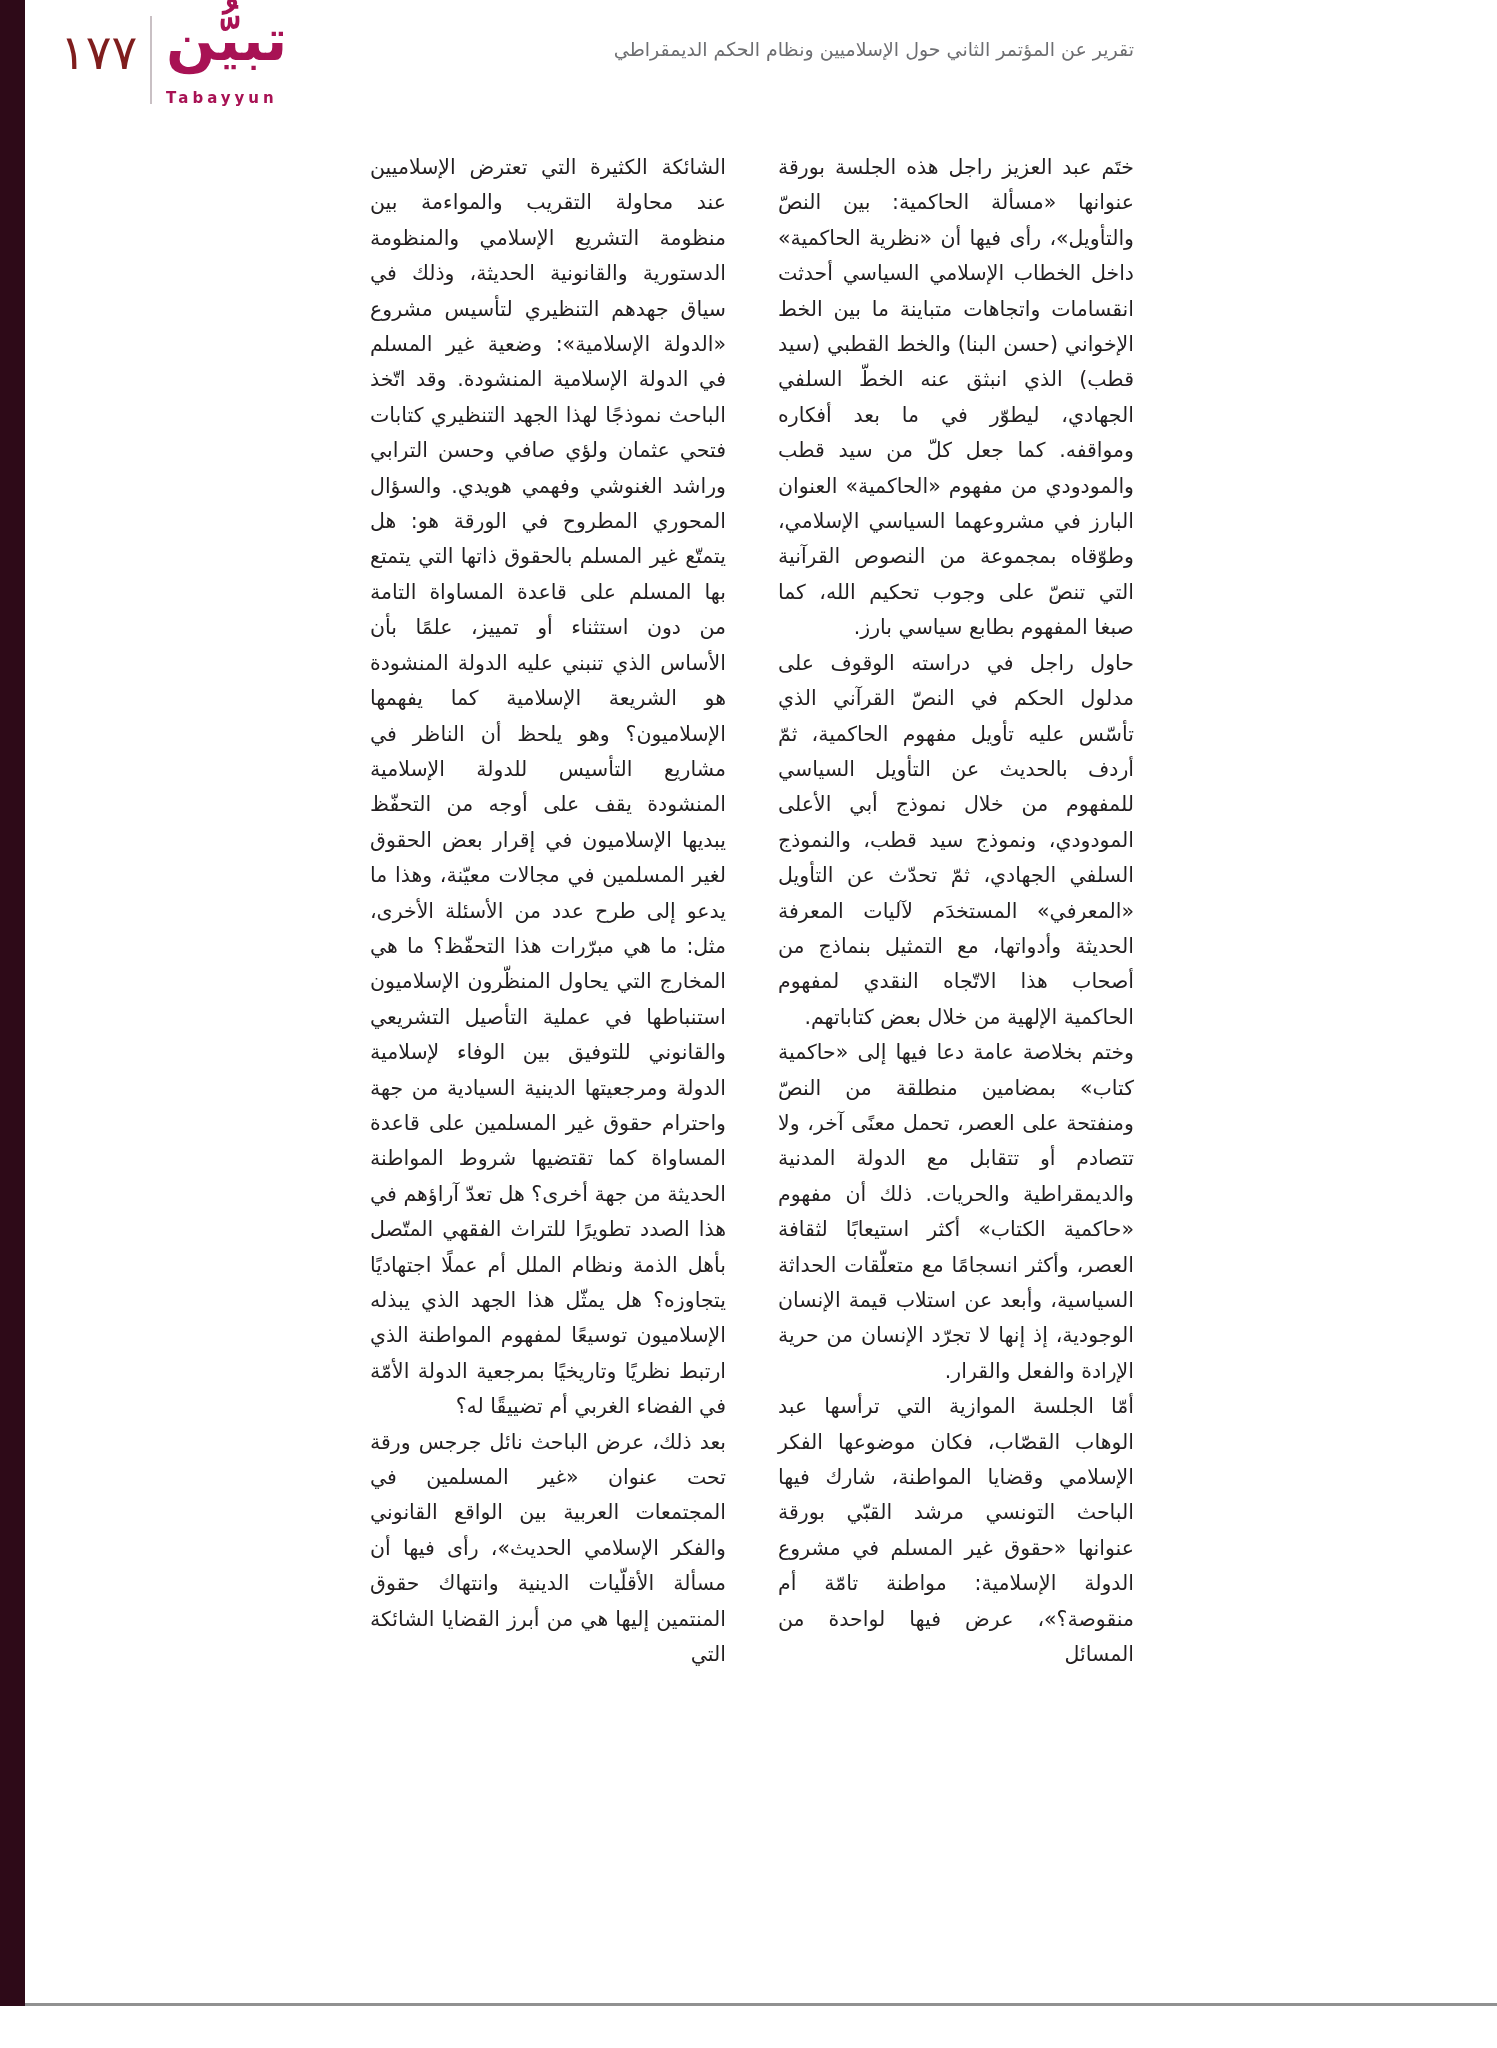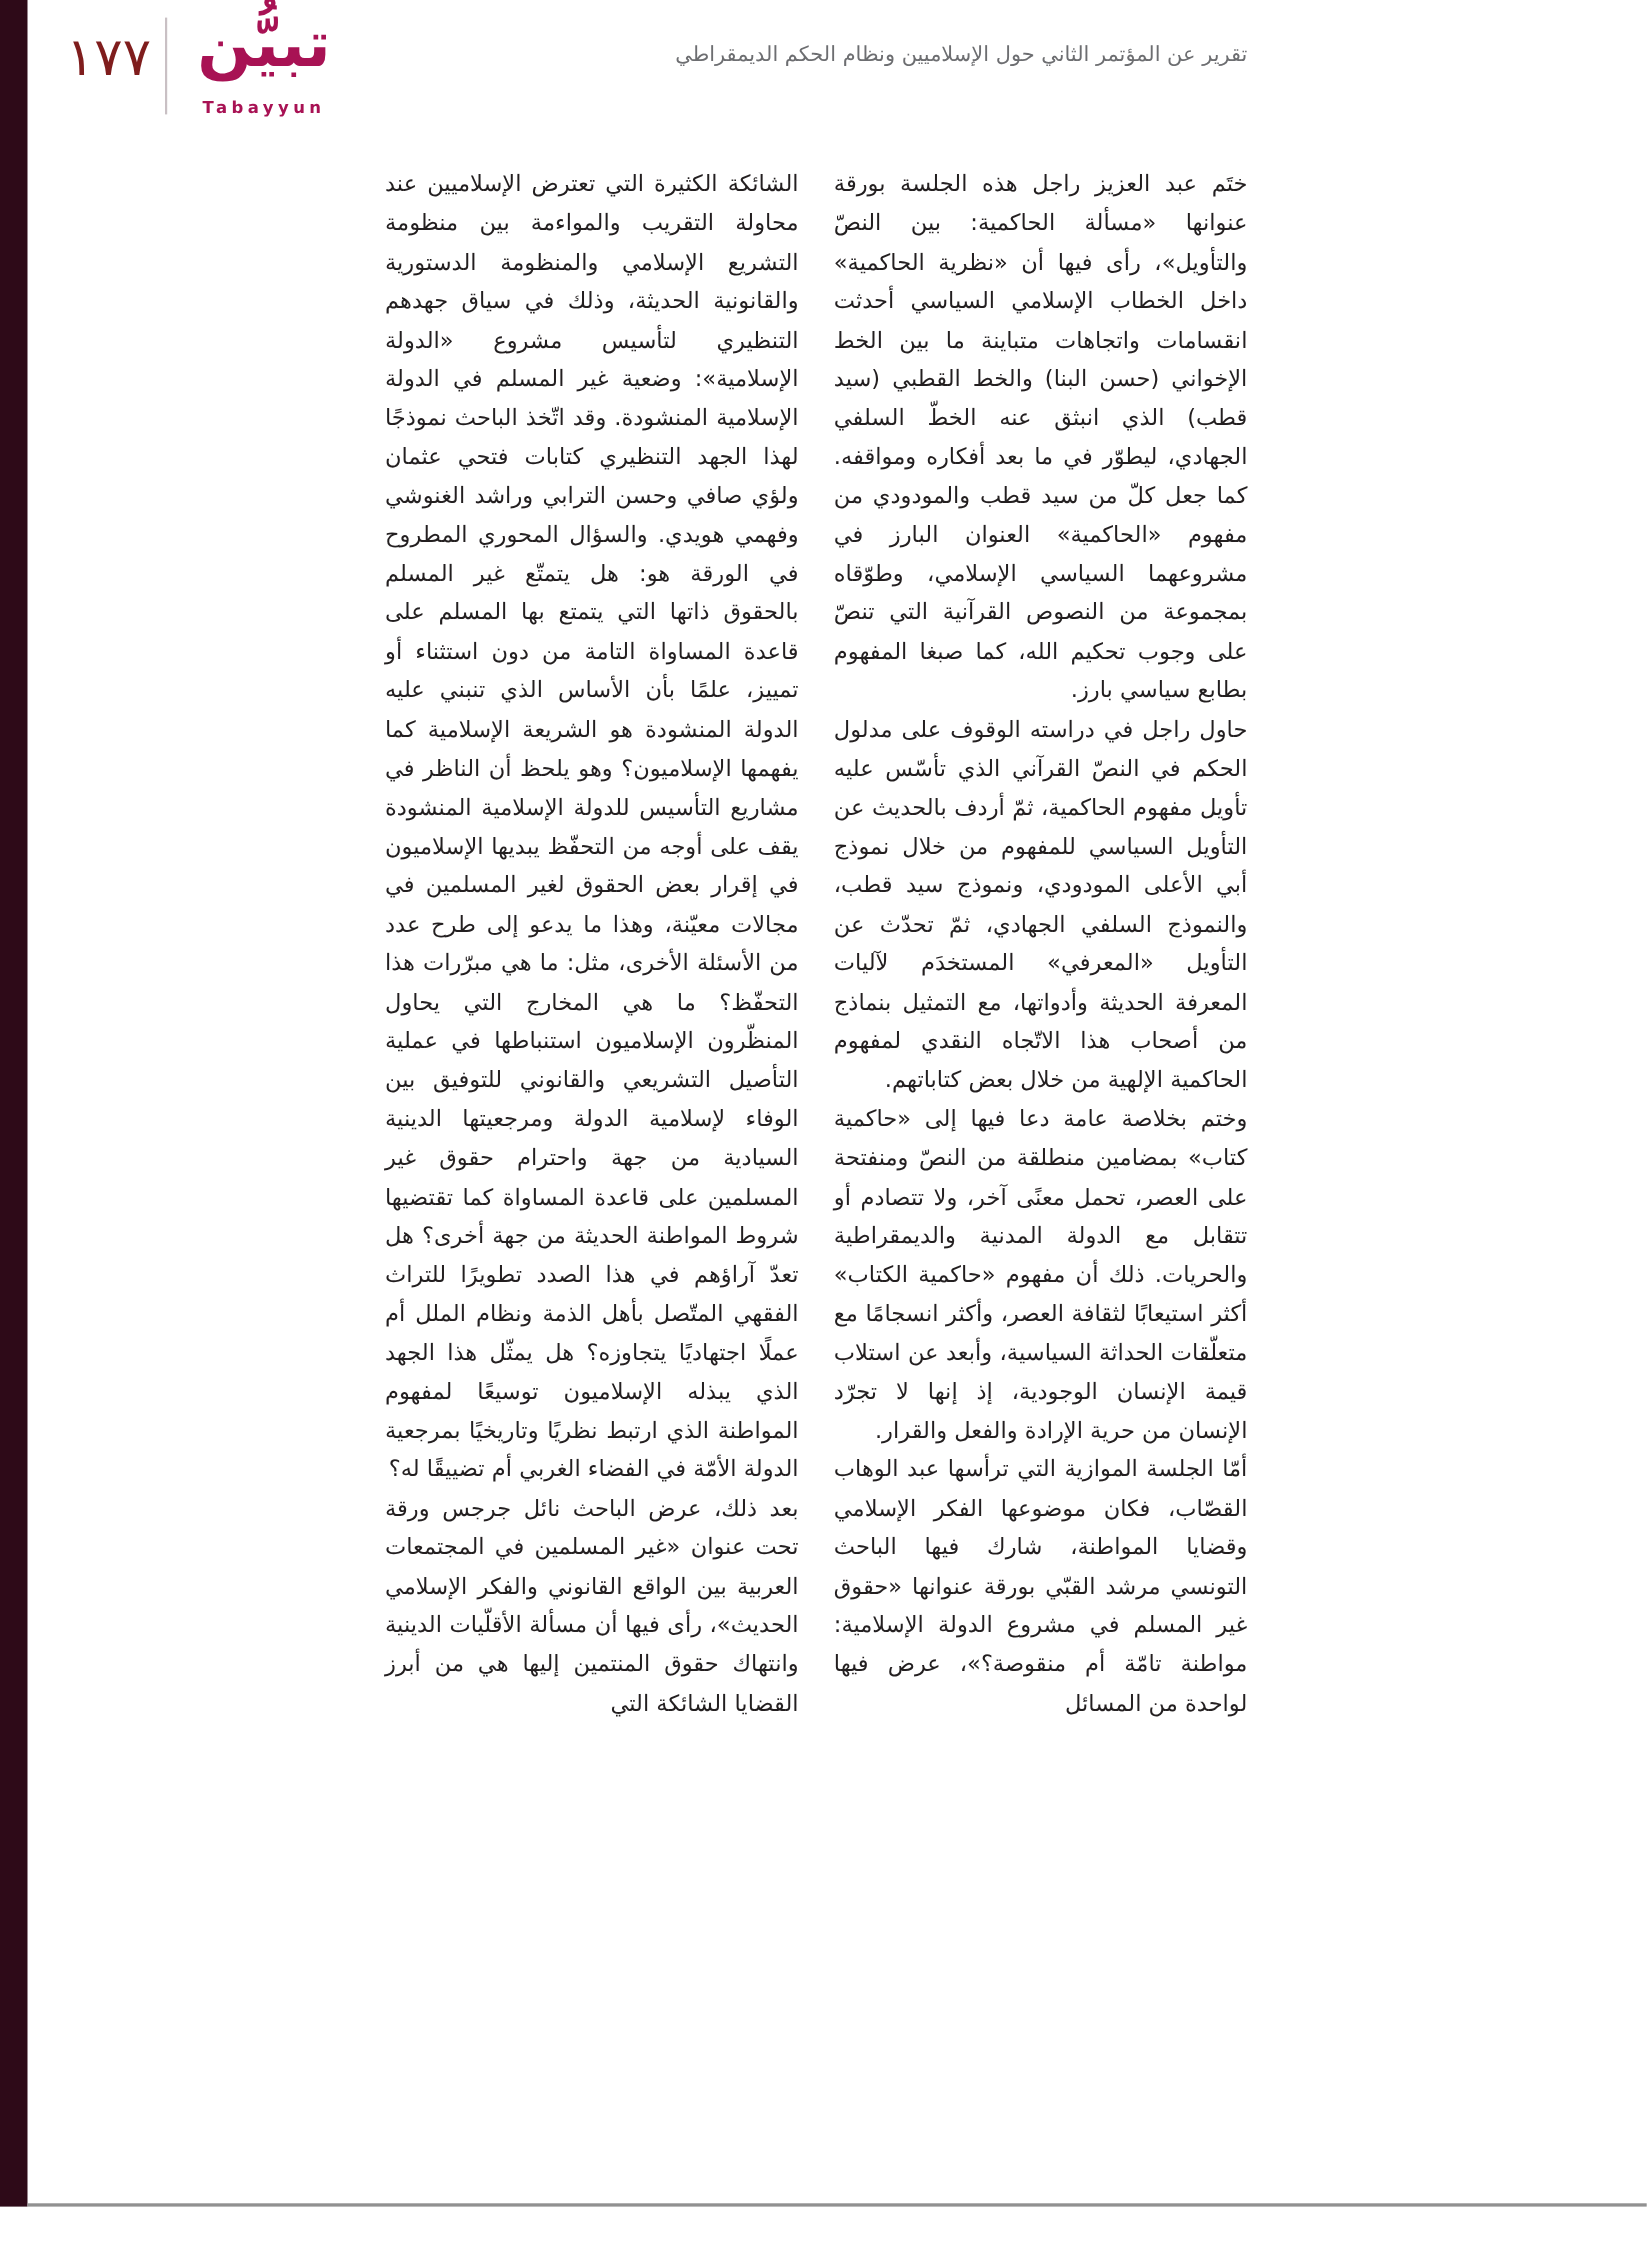--- a/index.html
+++ b/index.html
@@ -22,21 +22,21 @@
   .page-number {
     position:absolute; left:60px; top:24px;
     font-size:48px; color:#7f1d1d; line-height:1.2;text-align:right;
   }
   .masthead-divider {
     position:absolute; left:150px; top:16px;
     width:2px; height:88px; background:#c9c0c4;
   }
   .logo {
     position:absolute; left:166px; top:4px;
-    width:148px; text-align:center; color:#a81254;
+    width:148px; text-align:left; color:#a81254;
   }
   .logo-ar {
     font-size:58px; font-weight:bold; line-height:1.25;
   }
   .logo-la {
     font-size:15px; font-weight:bold; letter-spacing:4px; margin-top:12px;
   }
   .report-header {
     position:absolute; right:363px; top:28px;
     direction:rtl; text-align:right;
@@ -46,21 +46,21 @@
   }
   .report-title {
     color:#6d6e71; font-size:19px; margin-top:9px; line-height:1.3;
   }
   .content {
     position:absolute; right:363px; top:150px;
     width:784px;
     direction:rtl;
     display:flex; gap:32px;
   }
-  .col { width:376px; }
+  .col { width:376px;margin-left:20px; }
   .col p {
     font-size:20.5px;
     line-height:35.4px;
     color:#231f20;
     text-align:justify;
     direction:rtl;
   }
   .col p span.bold { font-weight:normal; }
 </style>
 </head>

